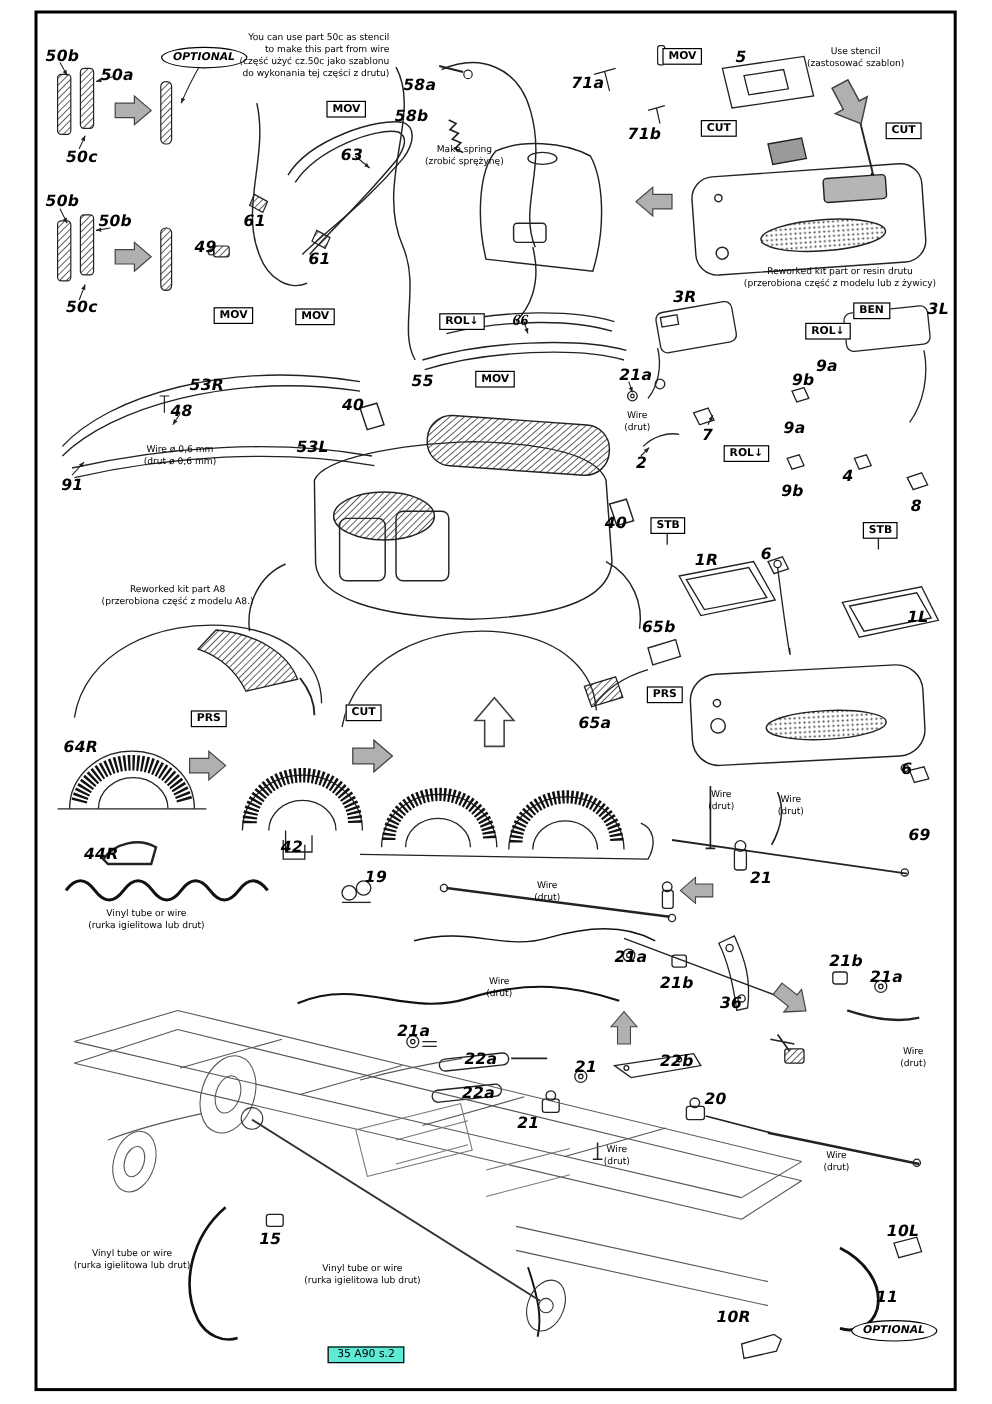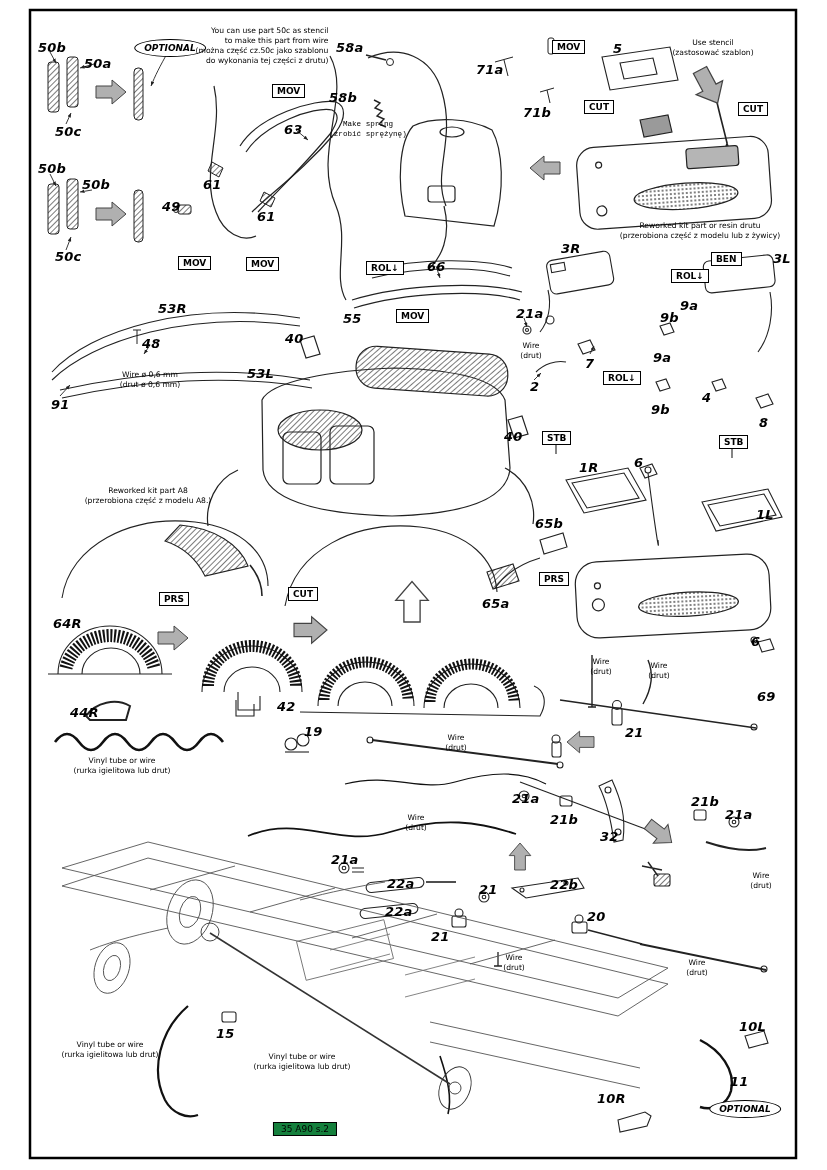--- a/index.html
+++ b/index.html
@@ -6,21 +6,21 @@
   .sheet{position:relative;width:827px;height:1170px;background:#fff;
          font-family:"DejaVu Sans","Liberation Sans",sans-serif;color:#000;overflow:hidden;margin:0 auto}
   svg.art{position:absolute;left:0;top:0}
   #label-layer{position:absolute;left:0;top:0;width:827px;height:1170px}
   .label{position:absolute;white-space:nowrap}
   .label-part{font-size:13px;font-weight:bold;font-style:italic;letter-spacing:.2px}
   .label-action{font-size:9px;font-weight:bold;border:1.4px solid #000;padding:1px 4px;background:#fff;line-height:1.15}
   .label-note{font-size:7.6px;line-height:1.3;text-align:center;transform:translateX(-50%)}
   .label-oval{font-size:9px;font-weight:bold;font-style:italic;border:1.4px solid #000;border-radius:50%;
               padding:3px 9px;background:#fff;transform:translateX(-50%)}
-  .label-footer{font-size:9px;border:1px solid #000;padding:1px 7px;background:#15803d;transform:translateX(-50%)}
+  .label-footer{font-size:9px;border:1px solid #000;padding:1px 7px;background:#5eead4;transform:translateX(-50%)}
 </style>
 </head>
 <body>
 
 <div class="sheet">
 
   <svg class="art" width="827" height="1170" viewBox="0 0 827 1170">
     <defs>
       <pattern id="hatch" width="4" height="4" patternUnits="userSpaceOnUse" patternTransform="rotate(45)">
         <line x1="0" y1="0" x2="0" y2="4" stroke="#333" stroke-width="1.3"></line>
@@ -309,33 +309,33 @@
       </div>
       <div class="label label-part" style="left: 55px; top: 124px;">
         <div>50c</div>
       </div>
       <div class="label label-oval" style="left: 170px; top: 39px;">
         <div>OPTIONAL</div>
       </div>
       <div class="label label-note" style="left: 262px; top: 26px; text-align: right;">
         <div>You can use part 50c as stencil</div>
         <div>to make this part from wire</div>
-        <div>(można część cz.50c jako szablonu</div>
+        <div>(część użyć cz.50c jako szablonu</div>
         <div>do wykonania tej części z drutu)</div>
       </div>
       <div class="label label-action" style="left: 272px; top: 84px;">
         <div>MOV</div>
       </div>
-      <div class="label label-part" style="left: 336px; top: 40px;">
+      <div class="label label-part" style="left: 336px; top: 64px;">
         <div>58a</div>
       </div>
       <div class="label label-part" style="left: 329px; top: 90px;">
         <div>58b</div>
       </div>
-      <div class="label label-note" style="left: 368px; top: 120px; font-family: Liberation Mono, monospace;">
+      <div class="label label-note" style="left: 387px; top: 120px;">
         <div>Make spring</div>
         <div>(zrobić sprężynę)</div>
       </div>
       <div class="label label-part" style="left: 284px; top: 122px;">
         <div>63</div>
       </div>
       <div class="label label-part" style="left: 476px; top: 62px;">
         <div>71a</div>
       </div>
       <div class="label label-part" style="left: 523px; top: 105px;">
@@ -381,21 +381,21 @@
       </div>
       <div class="label label-action" style="left: 178px; top: 256px;">
         <div>MOV</div>
       </div>
       <div class="label label-action" style="left: 246px; top: 257px;">
         <div>MOV</div>
       </div>
       <div class="label label-action" style="left: 366px; top: 261px;">
         <div>ROL↓</div>
       </div>
-      <div class="label label-part" style="left: 427px; top: 259px;">
+      <div class="label label-part" style="left: 427px; top: 259px; font-family: Liberation Serif, serif;">
         <div>66</div>
       </div>
       <div class="label label-part" style="left: 561px; top: 241px;">
         <div>3R</div>
       </div>
       <div class="label label-action" style="left: 711px; top: 252px;">
         <div>BEN</div>
       </div>
       <div class="label label-part" style="left: 773px; top: 251px;">
         <div>3L</div>
@@ -411,21 +411,21 @@
       </div>
       <div class="label label-part" style="left: 343px; top: 311px;">
         <div>55</div>
       </div>
       <div class="label label-action" style="left: 396px; top: 309px;">
         <div>MOV</div>
       </div>
       <div class="label label-part" style="left: 516px; top: 306px;">
         <div>21a</div>
       </div>
-      <div class="label label-part" style="left: 158px; top: 301px;">
+      <div class="label label-part" style="left: 158px; top: 314px;">
         <div>53R</div>
       </div>
       <div class="label label-part" style="left: 142px; top: 336px;">
         <div>48</div>
       </div>
       <div class="label label-part" style="left: 285px; top: 331px;">
         <div>40</div>
       </div>
       <div class="label label-note" style="left: 531px; top: 341px;">
         <div>Wire</div>
@@ -501,21 +501,21 @@
       </div>
       <div class="label label-part" style="left: 53px; top: 616px;">
         <div>64R</div>
       </div>
       <div class="label label-part" style="left: 751px; top: 634px;">
         <div>6</div>
       </div>
       <div class="label label-part" style="left: 70px; top: 705px;">
         <div>44R</div>
       </div>
-      <div class="label label-part" style="left: 234px; top: 699px; margin-left: 43px;">
+      <div class="label label-part" style="left: 234px; top: 699px;">
         <div>42</div>
       </div>
       <div class="label label-part" style="left: 304px; top: 724px;">
         <div>19</div>
       </div>
       <div class="label label-note" style="left: 456px; top: 733px;">
         <div>Wire</div>
         <div>(drut)</div>
       </div>
       <div class="label label-note" style="left: 601px; top: 657px;">
@@ -540,21 +540,21 @@
         <div>21a</div>
       </div>
       <div class="label label-part" style="left: 550px; top: 812px;">
         <div>21b</div>
       </div>
       <div class="label label-note" style="left: 416px; top: 813px;">
         <div>Wire</div>
         <div>(drut)</div>
       </div>
       <div class="label label-part" style="left: 600px; top: 829px;">
-        <div>32</div>
+        <div>36</div>
       </div>
       <div class="label label-part" style="left: 691px; top: 794px;">
         <div>21b</div>
       </div>
       <div class="label label-part" style="left: 725px; top: 807px;">
         <div>21a</div>
       </div>
       <div class="label label-note" style="left: 761px; top: 871px;">
         <div>Wire</div>
         <div>(drut)</div>

